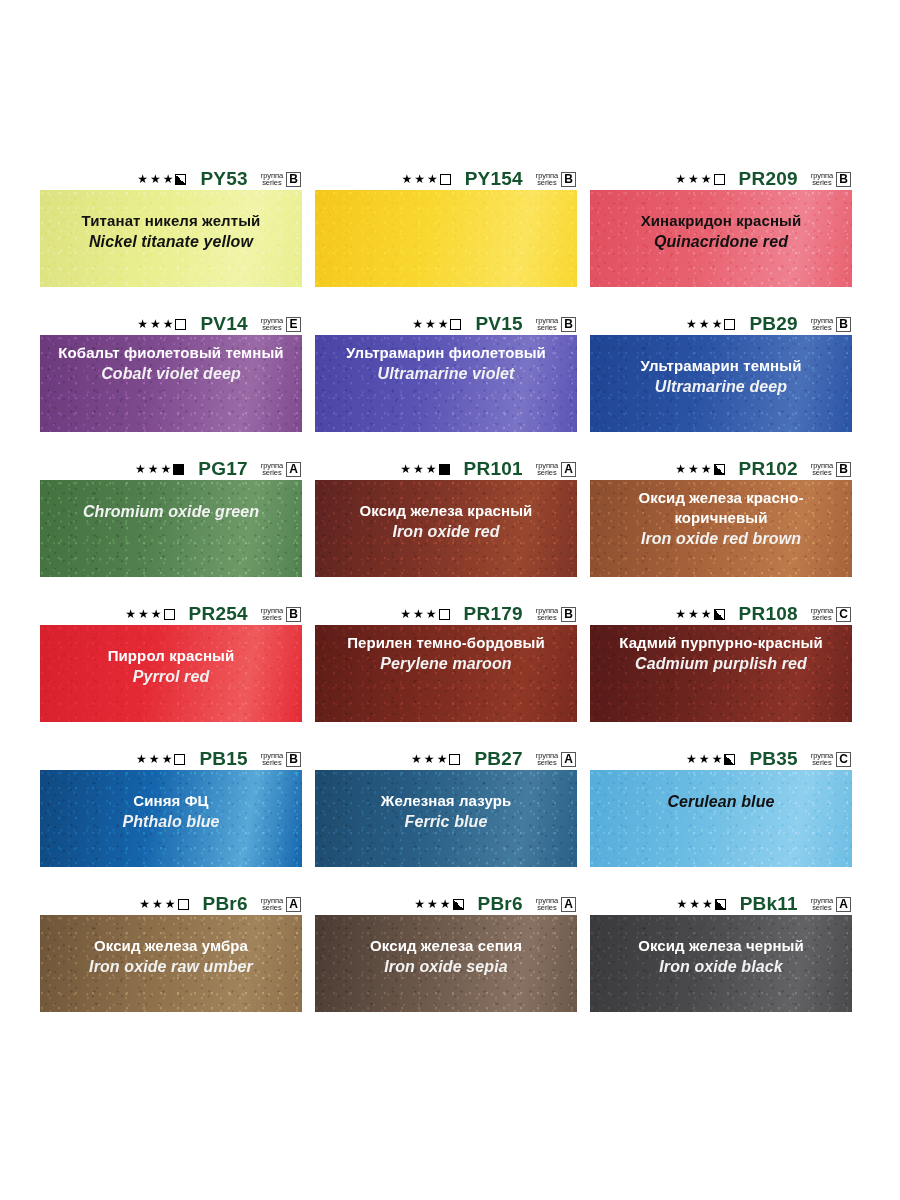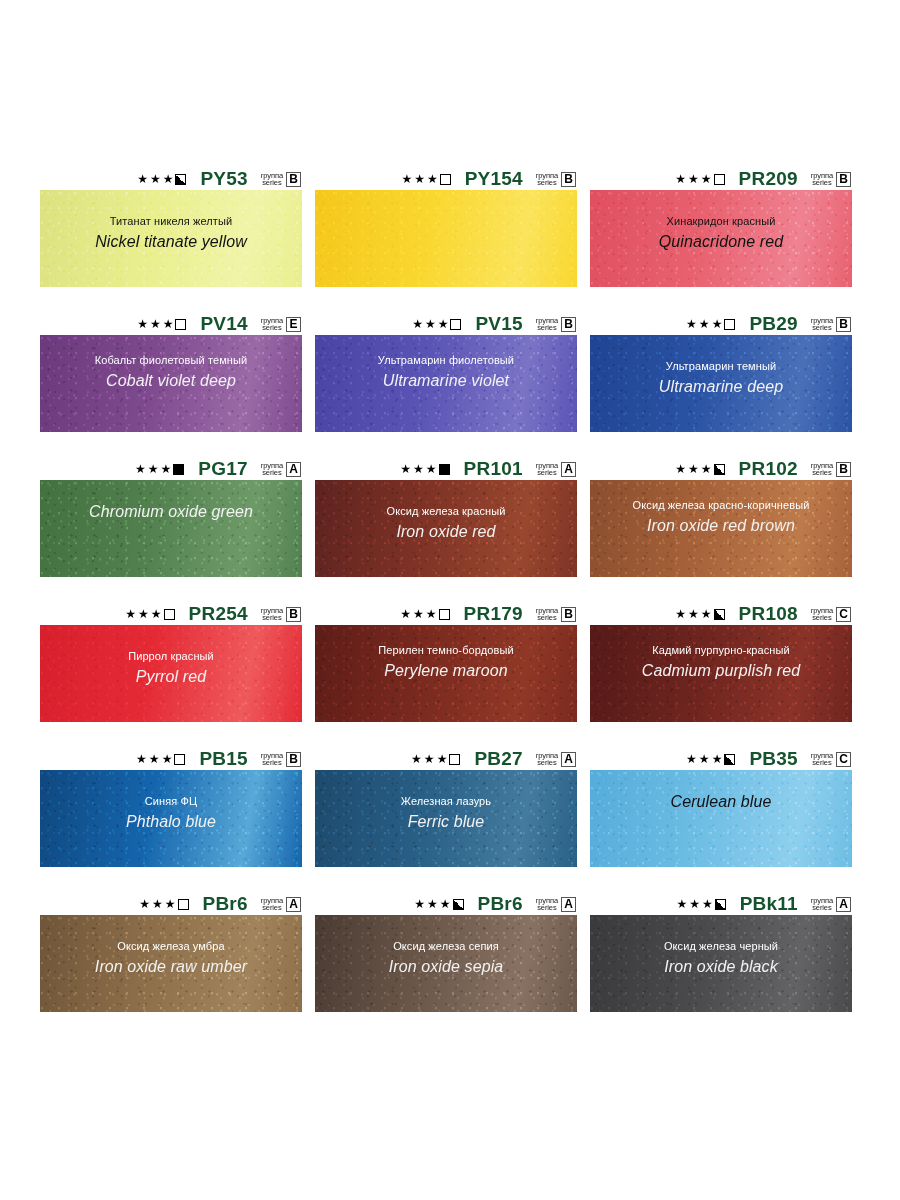--- a/index.html
+++ b/index.html
@@ -128,39 +128,39 @@
   }
   .labels{
     position:relative;
     z-index:3;
     width:100%;
     text-align:center;
     padding-top:21px;
     box-sizing:border-box;
   }
   .ru{
-    font-size:11px;
-    font-weight:400;
+    font-size:15px;
+    font-weight:700;
     line-height:20px;
     letter-spacing:0.1px;
     margin:0 6px;
   }
   .en{
     font-size:16px;
     font-style:italic;
-    font-weight:400;
+    font-weight:700;
     line-height:20px;
     letter-spacing:0.1px;
     margin:1px 6px 0 6px;
   }
   .t-dark .ru,.t-dark .en{color:#121212;}
   .t-light .ru,.t-light .en{color:#ffffff;}
   .t-light .en{color:#f2f2f2;}
   
-  .two .labels{padding-top:15px;}
+  .two .labels{padding-top:8px;}
 </style>
 </head>
 <body>
 
 <div id="sheet">
   <div id="grid">
       <div class="swatch">
         <div class="sw-head">
           <span class="lf">
             <span class="star">★</span>

